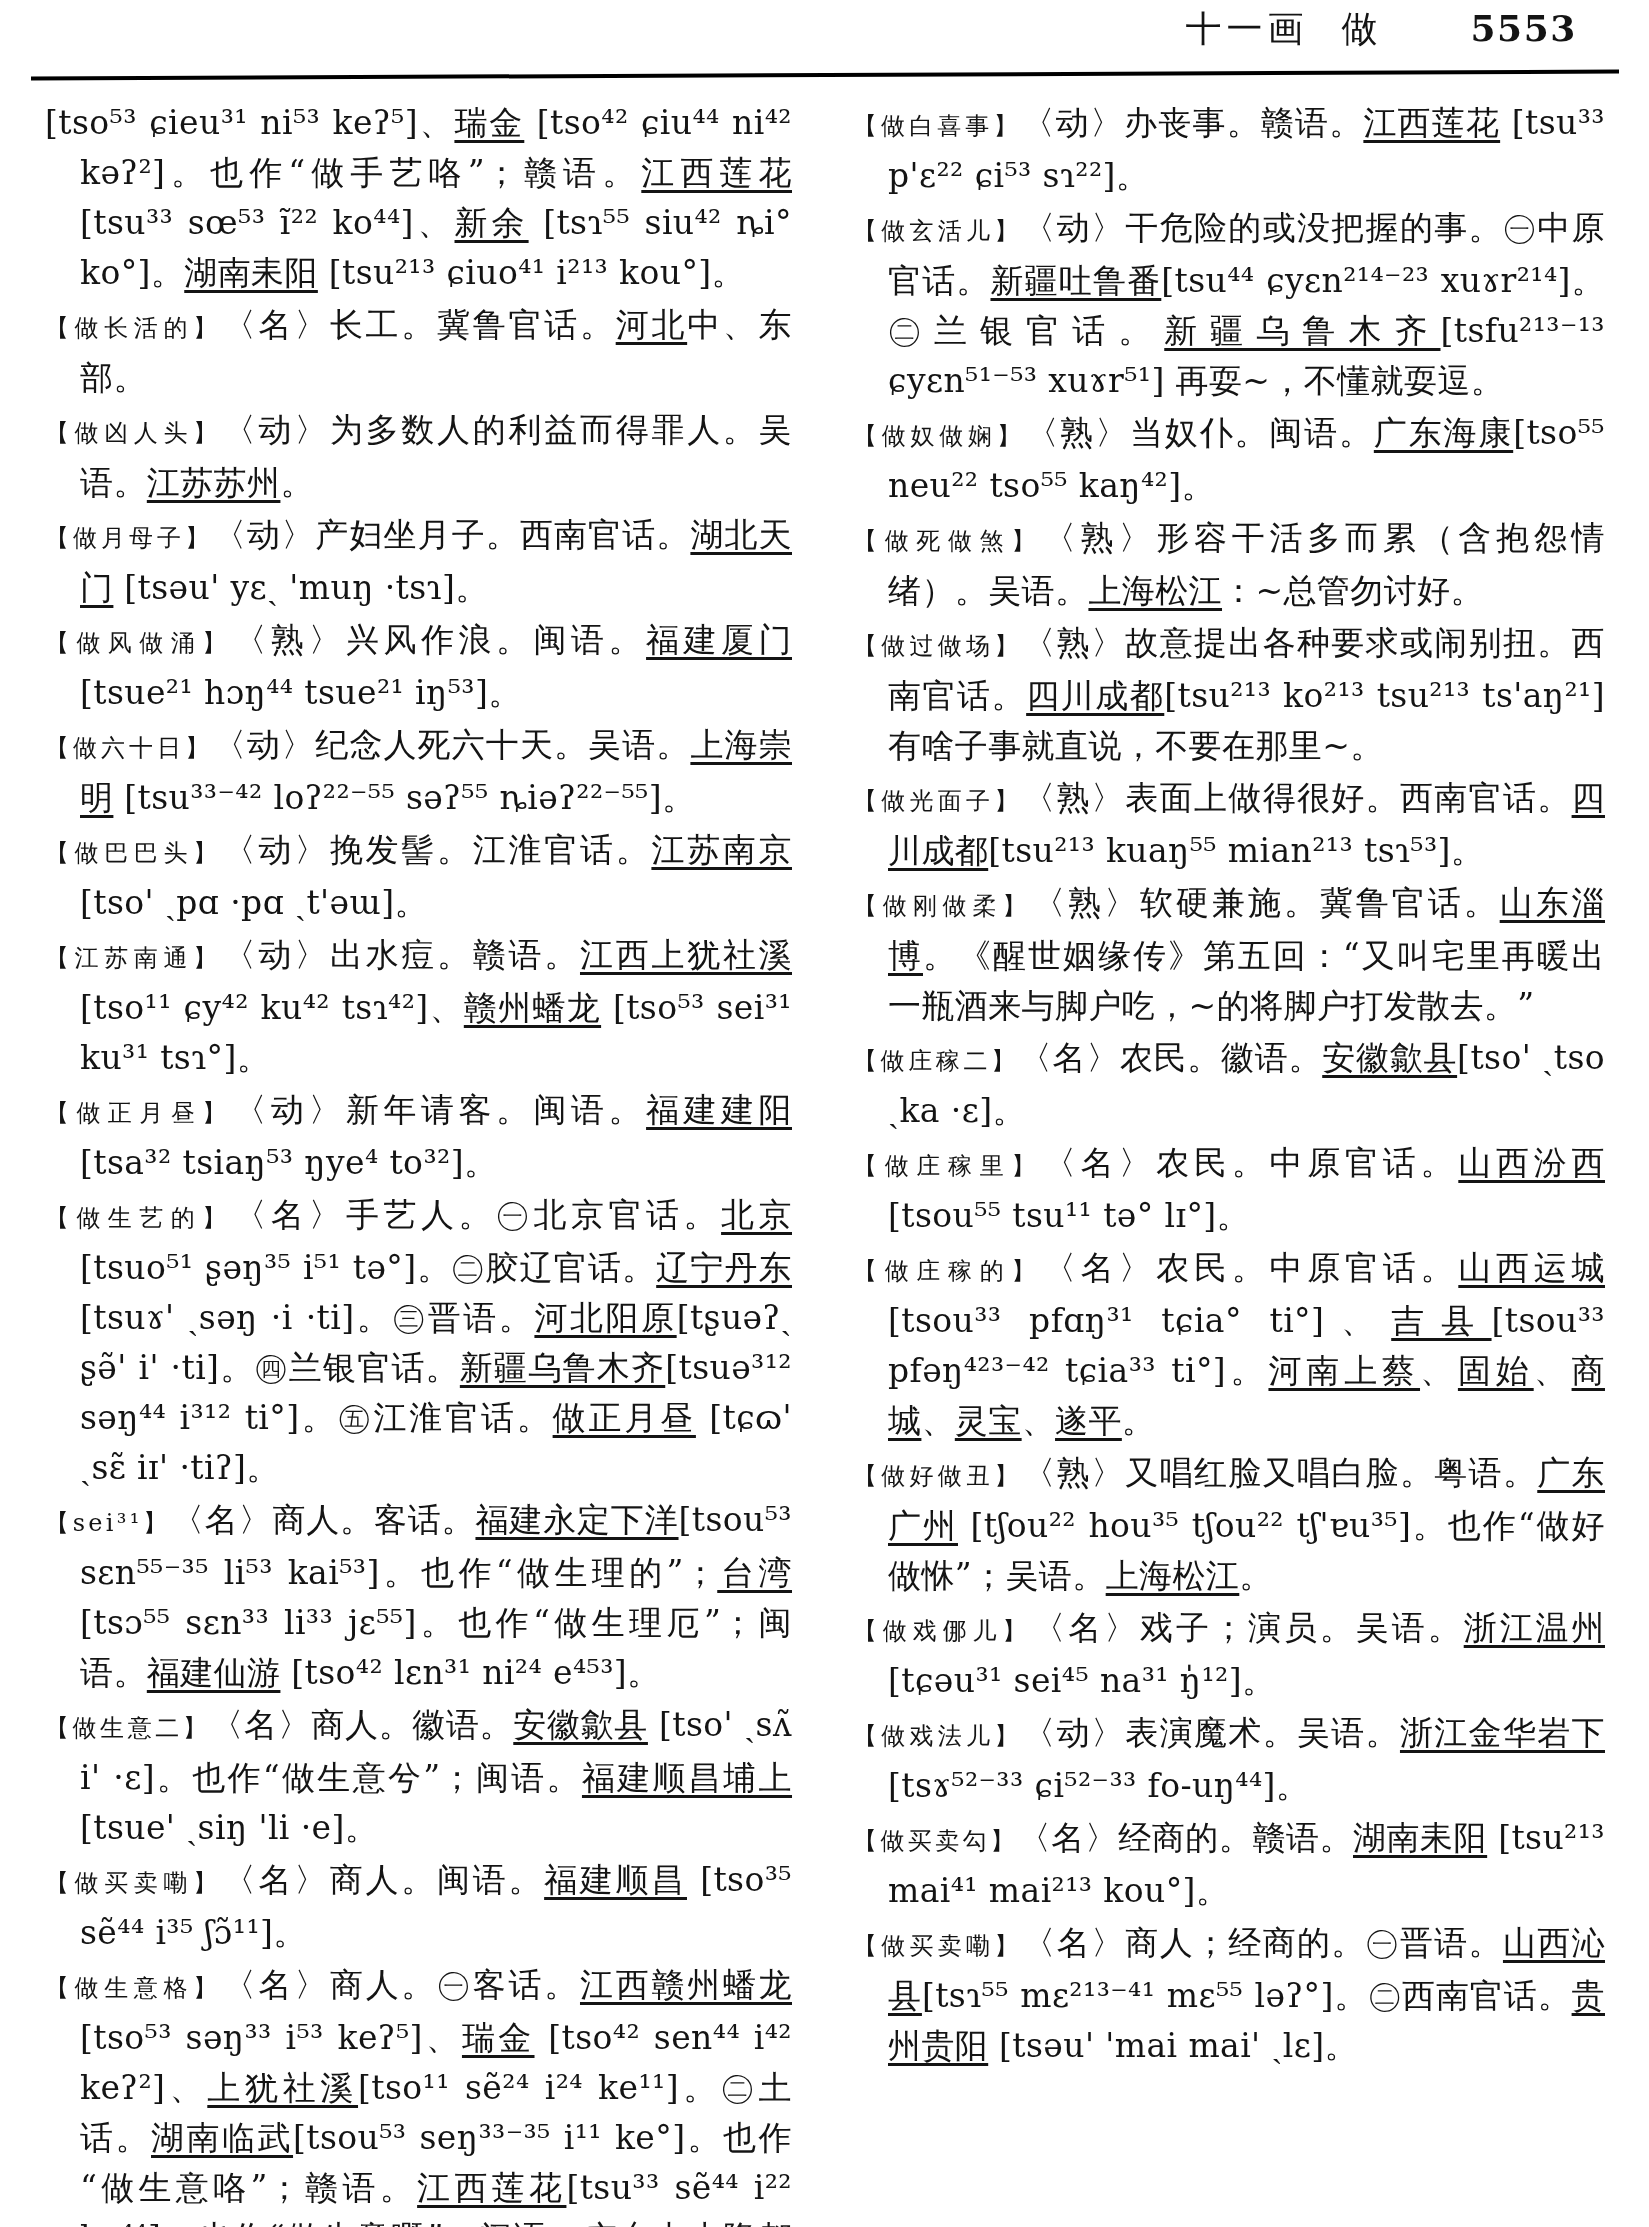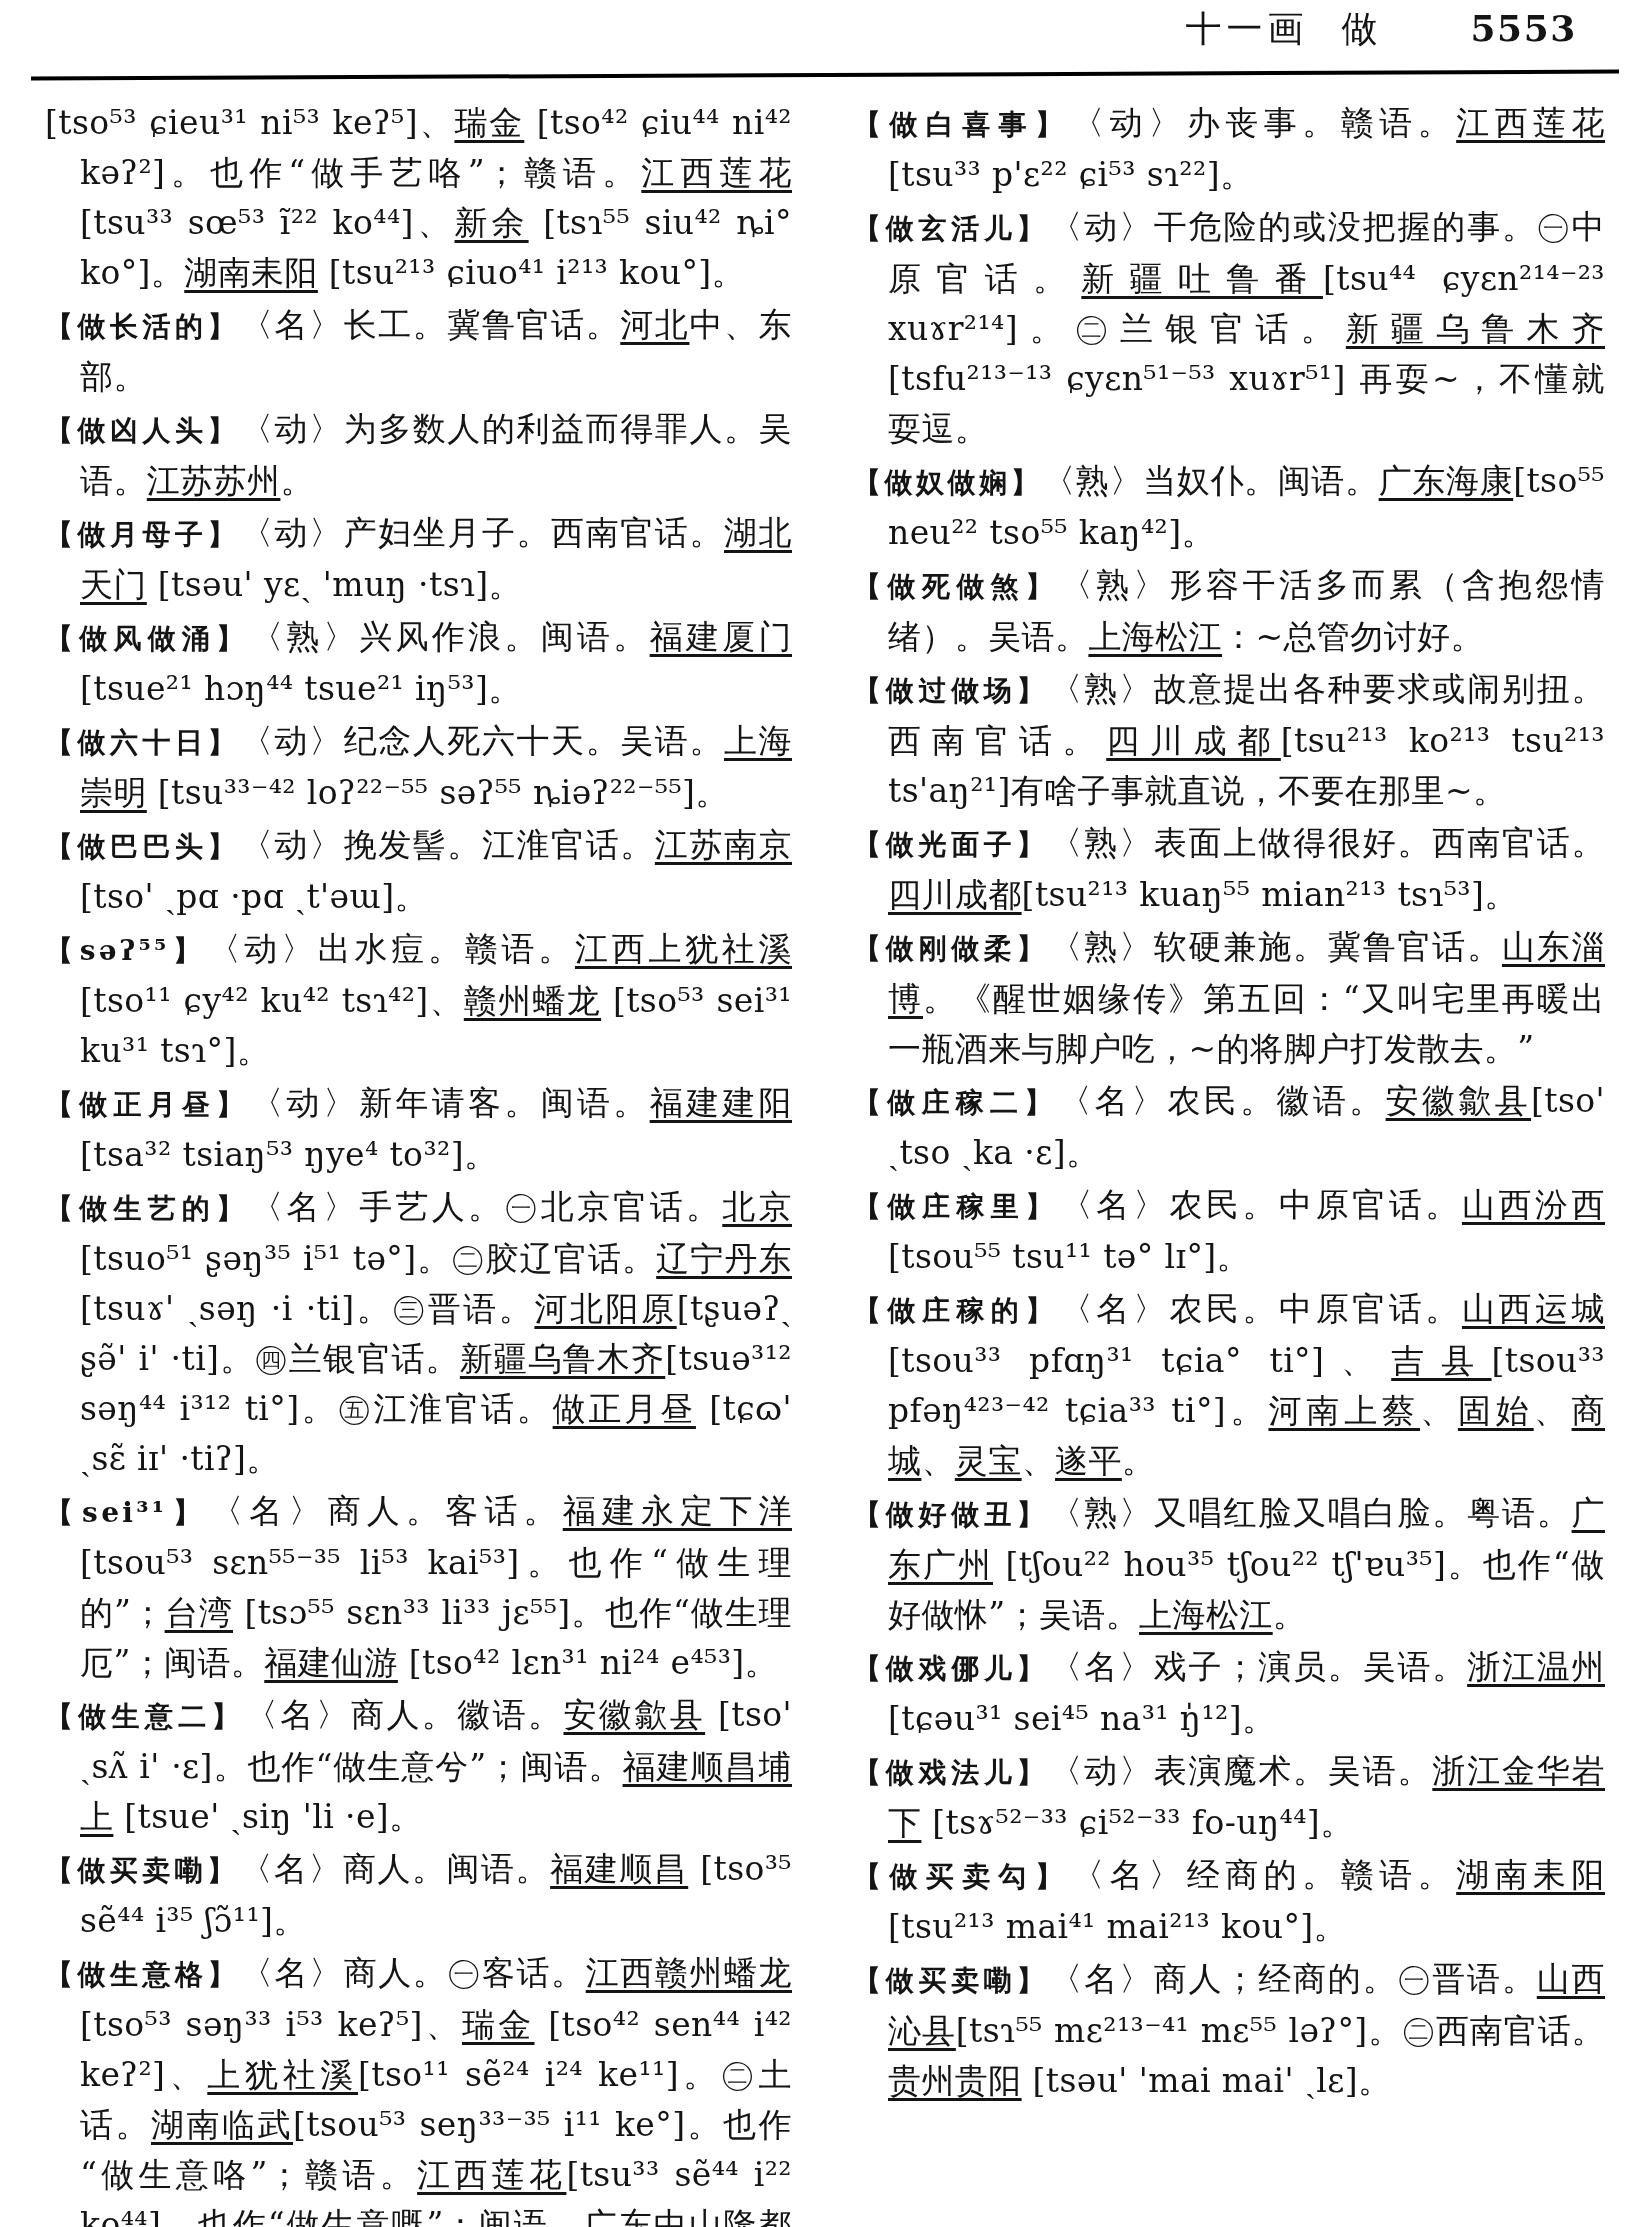--- a/index.html
+++ b/index.html
@@ -25,21 +25,21 @@
   }
   .col{
     position:absolute;top:96px;
     font-size:33px;line-height:50px;
     text-align:justify;text-justify:inter-ideograph;
   }
   .col-left{left:43px;width:751px;}
   .col-right{left:851px;width:756px;}
   .entry{padding-left:35px;text-indent:-35px;margin:2px;}
   .entry .head{
-    font-weight:700;font-size:28px;letter-spacing:3.3px;
+    font-weight:400;font-size:24px;letter-spacing:3.3px;
   }
   .entry .body{letter-spacing:0.4px;}
   .pn{
     text-decoration:underline;
     text-decoration-thickness:2.5px;
     text-underline-offset:5.8px;
   }
 </style>
 </head>
 <body>
@@ -50,21 +50,21 @@
   </div>
   <div class="rule"></div>
   <div class="col col-left" id="col-left">
       <div class="entry"><span class="body">[tso⁵³ ɕieu³¹ ni⁵³ keʔ⁵]、<span class="pn">瑞金</span> [tso⁴² ɕiu⁴⁴ ni⁴² kəʔ²]。也作“做手艺咯”；赣语。<span class="pn">江西莲花</span> [tsu³³ sœ⁵³ ĩ²² ko⁴⁴]、<span class="pn">新余</span> [tsɿ⁵⁵ siu⁴² ȵi° ko°]。<span class="pn">湖南耒阳</span> [tsu²¹³ ɕiuo⁴¹ i²¹³ kou°]。</span></div>
       <div class="entry"><span class="head">【做长活的】</span><span class="body">〈名〉长工。冀鲁官话。<span class="pn">河北</span>中、东部。</span></div>
       <div class="entry"><span class="head">【做凶人头】</span><span class="body">〈动〉为多数人的利益而得罪人。吴语。<span class="pn">江苏苏州</span>。</span></div>
       <div class="entry"><span class="head">【做月母子】</span><span class="body">〈动〉产妇坐月子。西南官话。<span class="pn">湖北天门</span> [tsəu' yεˎ 'muŋ ·tsɿ]。</span></div>
       <div class="entry"><span class="head">【做风做涌】</span><span class="body">〈熟〉兴风作浪。闽语。<span class="pn">福建厦门</span> [tsue²¹ hɔŋ⁴⁴ tsue²¹ iŋ⁵³]。</span></div>
       <div class="entry"><span class="head">【做六十日】</span><span class="body">〈动〉纪念人死六十天。吴语。<span class="pn">上海崇明</span> [tsu³³⁻⁴² loʔ²²⁻⁵⁵ səʔ⁵⁵ ȵiəʔ²²⁻⁵⁵]。</span></div>
       <div class="entry"><span class="head">【做巴巴头】</span><span class="body">〈动〉挽发髻。江淮官话。<span class="pn">江苏南京</span> [tso' ˎpɑ ·pɑ ˎt'əɯ]。</span></div>
-      <div class="entry"><span class="head">【səʔ⁵⁵】</span><span class="body">〈动〉出水痘。赣语。<span class="pn">江西上犹社溪</span> [tso¹¹ ɕy⁴² ku⁴² tsɿ⁴²]、<span class="pn">赣州蟠龙</span> [tso⁵³ sei³¹ ku³¹ tsɿ°]。</span></div>
+      <div class="entry"><span class="head">【江苏南通】</span><span class="body">〈动〉出水痘。赣语。<span class="pn">江西上犹社溪</span> [tso¹¹ ɕy⁴² ku⁴² tsɿ⁴²]、<span class="pn">赣州蟠龙</span> [tso⁵³ sei³¹ ku³¹ tsɿ°]。</span></div>
       <div class="entry"><span class="head">【做正月昼】</span><span class="body">〈动〉新年请客。闽语。<span class="pn">福建建阳</span> [tsa³² tsiaŋ⁵³ ŋye⁴ to³²]。</span></div>
       <div class="entry"><span class="head">【做生艺的】</span><span class="body">〈名〉手艺人。㊀北京官话。<span class="pn">北京</span>[tsuo⁵¹ ʂəŋ³⁵ i⁵¹ tə°]。㊁胶辽官话。<span class="pn">辽宁丹东</span> [tsuɤ' ˎsəŋ ·i ·ti]。㊂晋语。<span class="pn">河北阳原</span>[tʂuəʔˎ ʂə̃' i' ·ti]。㊃兰银官话。<span class="pn">新疆乌鲁木齐</span>[tsuə³¹² səŋ⁴⁴ i³¹² ti°]。㊄江淮官话。<span class="pn">做正月昼</span> [tɕɷ' ˎsɛ̃ iɪ' ·tiʔ]。</span></div>
       <div class="entry"><span class="head">【sei³¹】</span><span class="body">〈名〉商人。客话。<span class="pn">福建永定下洋</span>[tsou⁵³ sεn⁵⁵⁻³⁵ li⁵³ kai⁵³]。也作“做生理的”；<span class="pn">台湾</span> [tsɔ⁵⁵ sεn³³ li³³ jε⁵⁵]。也作“做生理厄”；闽语。<span class="pn">福建仙游</span> [tso⁴² lεn³¹ ni²⁴ e⁴⁵³]。</span></div>
       <div class="entry"><span class="head">【做生意二】</span><span class="body">〈名〉商人。徽语。<span class="pn">安徽歙县</span> [tso' ˎsʌ̃ i' ·ε]。也作“做生意兮”；闽语。<span class="pn">福建顺昌埔上</span> [tsue' ˎsiŋ 'li ·e]。</span></div>
       <div class="entry"><span class="head">【做买卖嘞】</span><span class="body">〈名〉商人。闽语。<span class="pn">福建顺昌</span> [tso³⁵ sẽ⁴⁴ i³⁵ ʃɔ̃¹¹]。</span></div>
       <div class="entry"><span class="head">【做生意格】</span><span class="body">〈名〉商人。㊀客话。<span class="pn">江西赣州蟠龙</span> [tso⁵³ səŋ³³ i⁵³ keʔ⁵]、<span class="pn">瑞金</span> [tso⁴² sen⁴⁴ i⁴² keʔ²]、<span class="pn">上犹社溪</span>[tso¹¹ sẽ²⁴ i²⁴ ke¹¹]。㊁土话。<span class="pn">湖南临武</span>[tsou⁵³ seŋ³³⁻³⁵ i¹¹ ke°]。也作“做生意咯”；赣语。<span class="pn">江西莲花</span>[tsu³³ sẽ⁴⁴ i²² ko⁴⁴]。也作“做生意嘅”；闽语。<span class="pn">广东中山隆都</span>[tsɔ¹¹⁻⁵⁵ saŋ⁵⁵⁻³³ i¹¹ kε³³]。</span></div>
     </div>
   <div class="col col-right" id="col-right">
       <div class="entry"><span class="head">【做白喜事】</span><span class="body">〈动〉办丧事。赣语。<span class="pn">江西莲花</span> [tsu³³ p'ε²² ɕi⁵³ sɿ²²]。</span></div>
       <div class="entry"><span class="head">【做玄活儿】</span><span class="body">〈动〉干危险的或没把握的事。㊀中原官话。<span class="pn">新疆吐鲁番</span>[tsu⁴⁴ ɕyεn²¹⁴⁻²³ xuɤr²¹⁴]。㊁兰银官话。<span class="pn">新疆乌鲁木齐</span>[tsfu²¹³⁻¹³ ɕyεn⁵¹⁻⁵³ xuɤr⁵¹] 再耍~，不懂就耍逗。</span></div>

